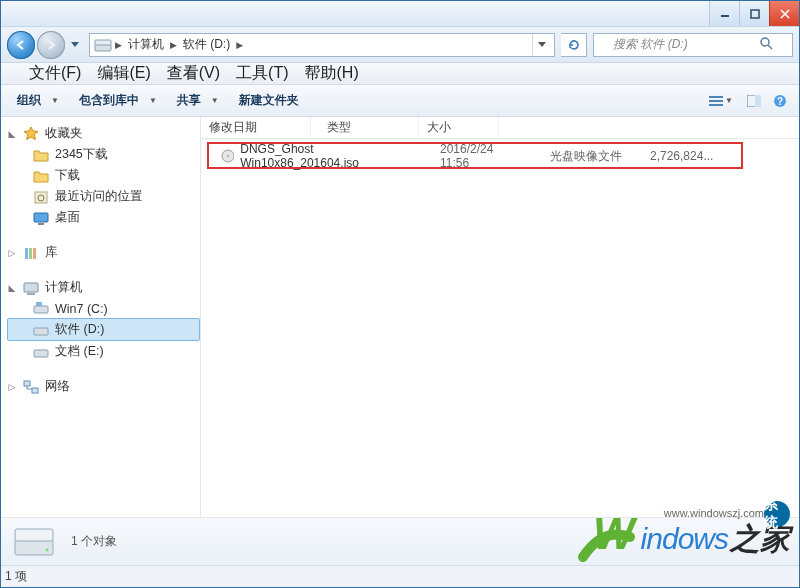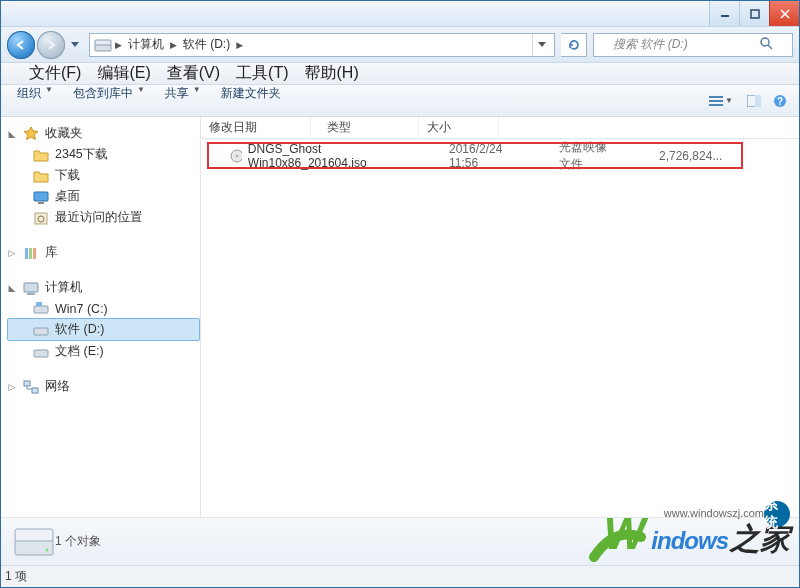--- a/index.html
+++ b/index.html
@@ -22,21 +22,21 @@
 .addressbar .fldr { width: 18px; height: 16px; margin-right: 2px; }
 .adrdrop { width: 18px; height: 22px; border-left: 1px solid #cfd9e3; display: flex; align-items: center; justify-content: center; }
 .refresh { width: 26px; height: 24px; border: 1px solid #9eb6cd; border-left: none; background: #fff; display: flex; align-items: center; justify-content: center; }
 .searchbox { width: 200px; height: 24px; background: #fff; border: 1px solid #9eb6cd; display: flex; align-items: center; padding: 0 19px; font-size: 12px; color: #888; font-style: italic; }
 .searchbox .sicon { margin-left: auto; color: #5a7ea5; font-style: normal; }
 
 .menubar { height: 22px; background: linear-gradient(#f6f8fb, #e9eef5); border-bottom: 1px solid #d1dbe6; display: flex; align-items: flex-start; font-size: 16px; padding: 0 20px; }
 .menubar .mitem { padding: 0 8px; color: #222; }
 
 .toolbar { height: 32px; background: linear-gradient(#f8fafd, #e7eef6); border-bottom: 1px solid #d1dbe6; display: flex; align-items: center; font-size: 12px; padding: 0 6px; }
-.toolbar .titem { padding: 0 10px; color: #1a3a5e; display: flex; align-items: flex-start; gap: 4px; height: 100%; }
+.toolbar .titem { padding: 0 10px; color: #1a3a5e; display: flex; align-items: center; gap: 10px; height: 100%; font-weight: bold; }
 .toolbar .tdrop { font-size: 8px; color: #555; }
 .toolbar .spacer { flex: 1; }
 .toolbar .ticon { width: 26px; height: 22px; display: flex; align-items: center; justify-content: center; border: 1px solid transparent; }
 .toolbar .ticon.viewbtn { width: 40px; gap: 2px; }
 
 .body { flex: 1; display: flex; min-height: 0; }
 .nav { width: 200px; border-right: 1px solid #e3e7ec; overflow: auto; padding: 6px 0 6px 6px; font-size: 12.5px; }
 .nav .group { margin-bottom: 14px; }
 .nav .ghead { display: flex; align-items: center; gap: 6px; padding: 2px 0; color: #333; }
 .nav .gitem { display: flex; align-items: flex-end; gap: 6px; padding: 2px 0 2px 26px; color: #333; }
@@ -46,39 +46,39 @@
 
 .content { flex: 1; display: flex; flex-direction: column; }
 .colhead { height: 22px; border-bottom: 1px solid #e4e8ec; display: flex; align-items: center; font-size: 12px; color: #444; }
 .colhead .col { padding: 0 8px; border-right: 1px solid #eef1f4; height: 100%; display: flex; align-items: center; }
 .col.n { width: 220px; }
 .col.d { width: 110px; }
 .col.t { width: 100px; margin-left: 8px; }
 .col.s { width: 80px; }
 .filelist { flex: 1; padding: 6px; position: relative; }
 .filerow { display: flex; align-items: center; font-size: 12px; color: #333; height: 22px; }
-.filerow .fcell { padding: 0 22px; }
+.filerow .fcell { padding: 0 13px; }
 .filerow .fname { width: 220px; display: flex; align-items: center; gap: 6px; }
 .filerow .fdate { width: 110px; color: #666; }
 .filerow .ftype { width: 100px; color: #666; }
 .filerow .fsize { width: 80px; color: #666; text-align: right; }
 .hl { position: absolute; left: 6px; right: 56px; top: 3px; height: 27px; border: 2px solid #d33; pointer-events: none; }
 
-.details { height: 48px; border-top: 1px solid #e3e7ec; background: linear-gradient(#f6f9fc, #eaf0f7); display: flex; align-items: center; padding: 0 12px; font-size: 12px; color: #555; }
+.details { height: 48px; border-top: 1px solid #e3e7ec; background: linear-gradient(#f6f9fc, #eaf0f7); display: flex; align-items: center; padding: 0 12px; gap: 16px; font-size: 12px; color: #555; }
 .details .dicon { width: 42px; height: 34px; }
 
 .status { height: 22px; border-top: 1px solid #d6dde5; background: #f0f4f8; display: flex; align-items: center; font-size: 12px; color: #444; padding: 0 4px; }
 
 
 .watermark { position: absolute; right: 10px; bottom: 28px; pointer-events: none; }
 .watermark .wurl { position: absolute; right: 26px; top: -2px; font-size: 11px; color: #666; }
 .watermark .badge { position: absolute; right: 0; top: -8px; width: 26px; height: 26px; border-radius: 50%; background: #0369a1; color: #fff; font-size: 14px; display: flex; align-items: center; justify-content: center; font-weight: bold; }
 .watermark .logo { display: flex; align-items: baseline; }
 .watermark .wW { font-size: 44px; font-weight: 800; color: #5fb233; font-style: italic; letter-spacing: -2px; }
-.watermark .wrest { font-size: 24px; font-weight: 700; color: #2b7fd4; font-style: italic; letter-spacing: -1px; margin-left: 8px; }
+.watermark .wrest { font-size: 30px; font-weight: 400; color: #2b7fd4; font-style: italic; letter-spacing: -1px; margin-left: 8px; }
 .watermark .wcn { font-size: 30px; font-weight: 800; color: #2a2a2a; font-style: italic; margin-left: 2px; }
 .watermark .swoosh { position: absolute; left: -18px; top: 8px; }
 </style>
 </head>
 <body>
 
 <div class="window">
 
   <div class="titlebar">
     <div class="winbtn">
@@ -218,31 +218,31 @@
           <span>2345下载</span>
         </div>
         <div class="gitem">
           <svg class="icn" width="16" height="16">
               <path d="M1 4h5l1 2h8v8H1z" fill="#f8d676" stroke="#c99c2e"></path>
             </svg>
           <span>下载</span>
         </div>
         <div class="gitem">
           <svg class="icn" width="16" height="16">
+              <rect x="2" y="3" width="12" height="11" fill="#efebd8" stroke="#b8a97a"></rect>
+              <circle cx="8" cy="9" r="3" fill="none" stroke="#8a7a4a"></circle>
+            </svg>
+          <span>最近访问的位置</span>
+        </div>
+        <div class="gitem">
+          <svg class="icn" width="16" height="16">
               <rect x="1" y="3" width="14" height="9" rx="1" fill="#5aa6e6" stroke="#2e6ea5"></rect>
               <rect x="5" y="13" width="6" height="2" fill="#888"></rect>
             </svg>
           <span>桌面</span>
-        </div>
-        <div class="gitem">
-          <svg class="icn" width="16" height="16">
-              <rect x="2" y="3" width="12" height="11" fill="#efebd8" stroke="#b8a97a"></rect>
-              <circle cx="8" cy="9" r="3" fill="none" stroke="#8a7a4a"></circle>
-            </svg>
-          <span>最近访问的位置</span>
         </div>
       </div>
 
       <div class="group">
         <div class="ghead">
           <span class="ch">▷</span>
           <svg class="icn" width="16" height="16">
               <rect x="2" y="3" width="3" height="11" fill="#7fb7e6"></rect>
               <rect x="6" y="3" width="3" height="11" fill="#9fd090"></rect>
               <rect x="10" y="3" width="3" height="11" fill="#e6a77f"></rect>

